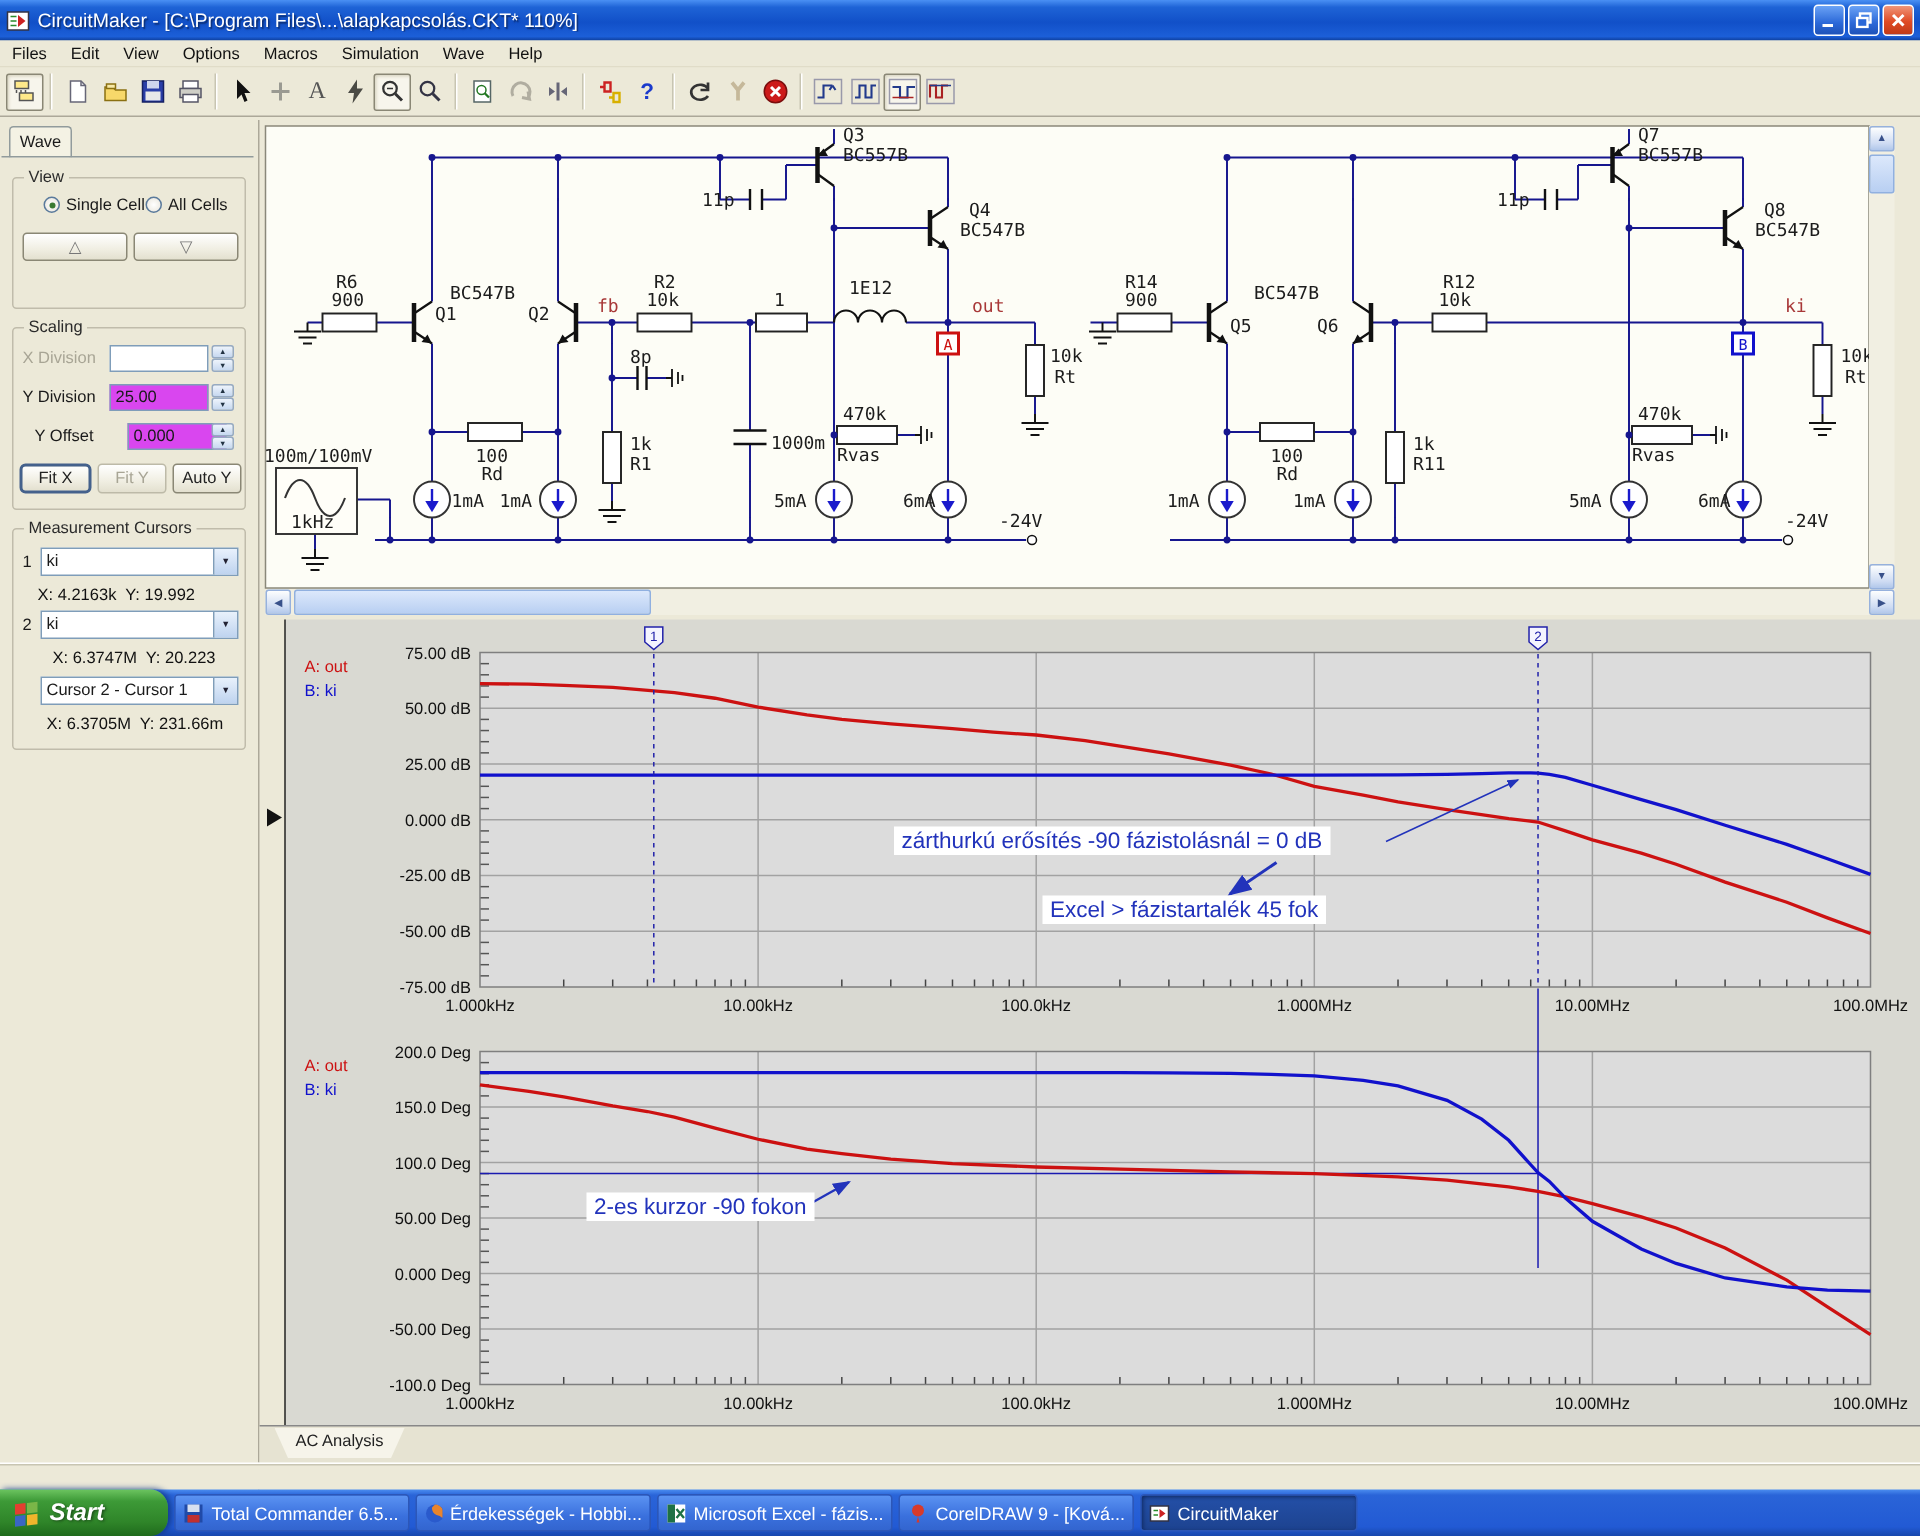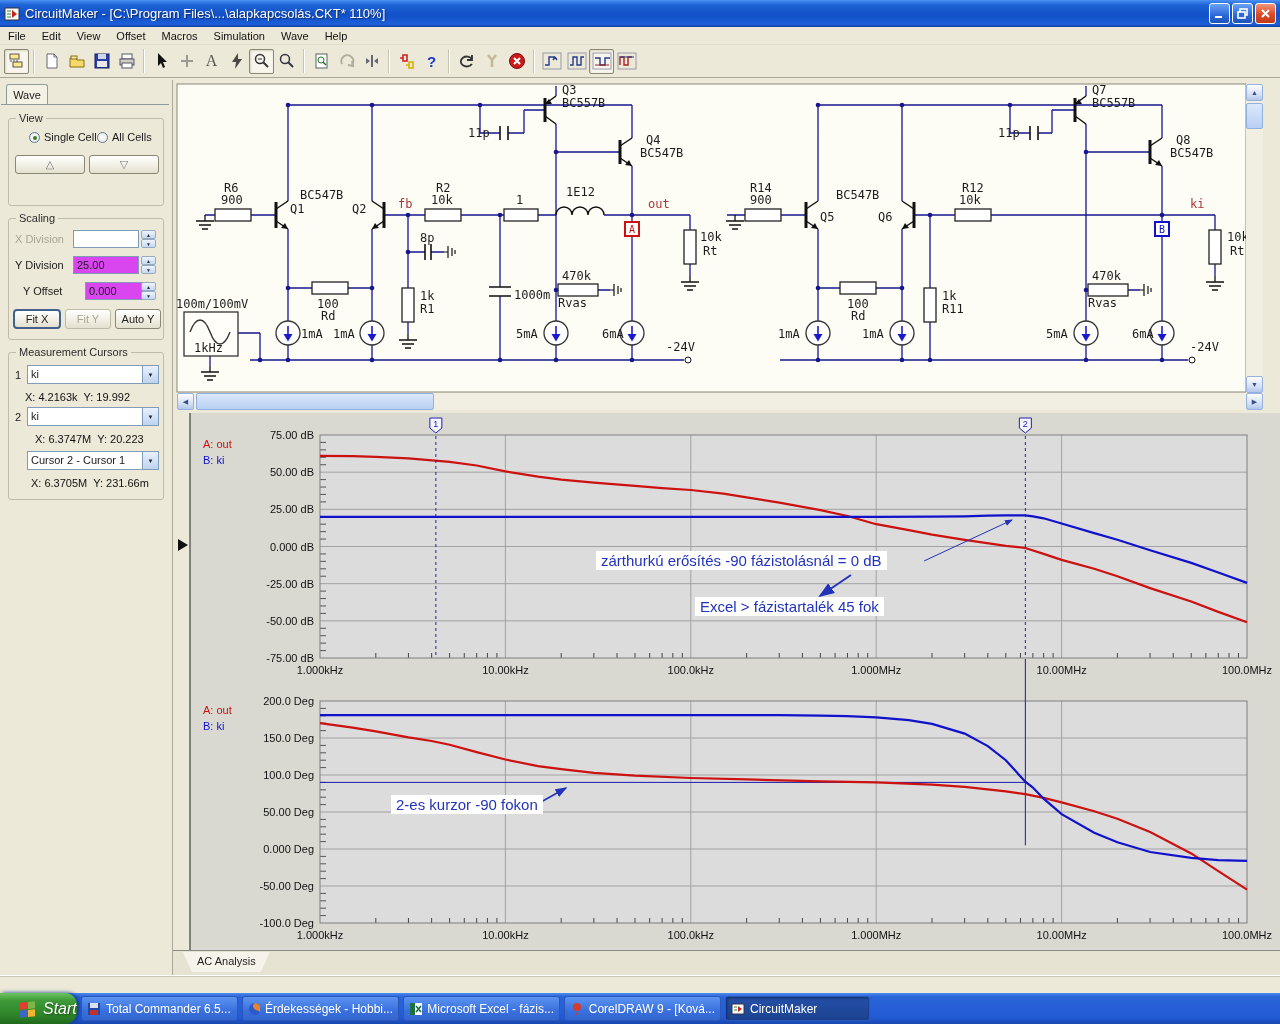--- a/index.html
+++ b/index.html
@@ -48,21 +48,21 @@
   
   .sb{position:absolute;background:#f1efe2}
   .sbBtn{position:absolute;background:linear-gradient(180deg,#fdfefe,#cfdcf3 70%,#b1c7ea);border:1px solid #96b1dd;border-radius:2px;color:#39518a;font-size:7px;display:grid;place-items:center}
   .sbThumb{position:absolute;background:linear-gradient(180deg,#dce8fb,#b8cff2);border:1px solid #90b0e0;border-radius:2px}
   
   #actab-row{position:absolute;left:173px;top:950px;width:1107px;height:25px;background:#e6e3d2;border-top:1px solid #888}
   #actab{position:absolute;left:10px;top:1px;height:20px;padding:3px 14px;background:#f6f4ea;clip-path:polygon(0 0,100% 0,calc(100% - 9px) 100%,9px 100%);font-size:11px;color:#222}
   #statusbar{position:absolute;left:0;top:975px;width:1280px;height:18px;background:#ece9d8;border-top:1px solid #fff;box-shadow:inset 0 1px 0 #c8c5b2}
   
   #taskbar{position:absolute;left:0;top:993px;width:1280px;height:31px;background:linear-gradient(180deg,#4b8df0 0%,#2a64d8 12%,#225ad4 80%,#1747ad 100%);display:flex;align-items:center}
-  #startbtn{height:31px;width:77px;border-radius:0 12px 12px 0;background:linear-gradient(180deg,#6cc460 0%,#3d9a37 25%,#2f8529 70%,#1f6a1c 100%);display:flex;align-items:center;gap:5px;padding-left:18px;color:#fff;font-size:16px;font-style:italic;font-weight:normal;text-shadow:1px 1px 2px #1a4a18;box-shadow:2px 0 4px #123a8a}
+  #startbtn{height:31px;width:112px;border-radius:0 12px 12px 0;background:linear-gradient(180deg,#6cc460 0%,#3d9a37 25%,#2f8529 70%,#1f6a1c 100%);display:flex;align-items:center;gap:5px;padding-left:8px;color:#fff;font-size:16px;font-style:italic;font-weight:bold;text-shadow:1px 1px 2px #1a4a18;box-shadow:2px 0 4px #123a8a}
   .task{height:25px;width:157px;margin-left:4px;border-radius:3px;background:linear-gradient(180deg,#5b93f2,#3a70dd 60%,#3365cf);border:1px solid #2c57b8;color:#fff;font-size:12px;display:flex;align-items:center;gap:5px;padding:0 5px;white-space:nowrap;overflow:hidden}
   .task.active{background:linear-gradient(180deg,#2450a8,#1d4390);box-shadow:inset 1px 1px 3px #102a60}
   #tray{margin-left:auto;height:31px;background:linear-gradient(180deg,#35a3f0 0%,#1280e0 15%,#0f6fd0 85%,#0a58aa 100%);border-left:1px solid #7fc0f4;display:flex;align-items:center;gap:5px;padding:0 10px;color:#fff;font-size:12px}
   #lang{color:#fff;font-size:12px;margin-left:14px}
 </style>
 </head>
 <body>
 
 <div id="titlebar">
   <svg width="16" height="16">
@@ -83,24 +83,24 @@
       </svg>
     </span>
   <span class="winbtn close">
       <svg width="11" height="11">
         <path d="M2,2 L9,9 M9,2 L2,9" stroke="#fff" stroke-width="2"></path>
       </svg>
     </span>
 </div>
 
 <div id="menubar">
-  <span>File</span>
+  <span>Files</span>
   <span>Edit</span>
   <span>View</span>
-  <span>Offset</span>
+  <span>Options</span>
   <span>Macros</span>
   <span>Simulation</span>
   <span>Wave</span>
   <span>Help</span>
 </div>
 
 <div id="toolbar">
   <span class="tbtn on">
       <svg width="18" height="18">
         <rect x="2" y="2" width="9" height="5" fill="#ffe98a" stroke="#555"></rect>

